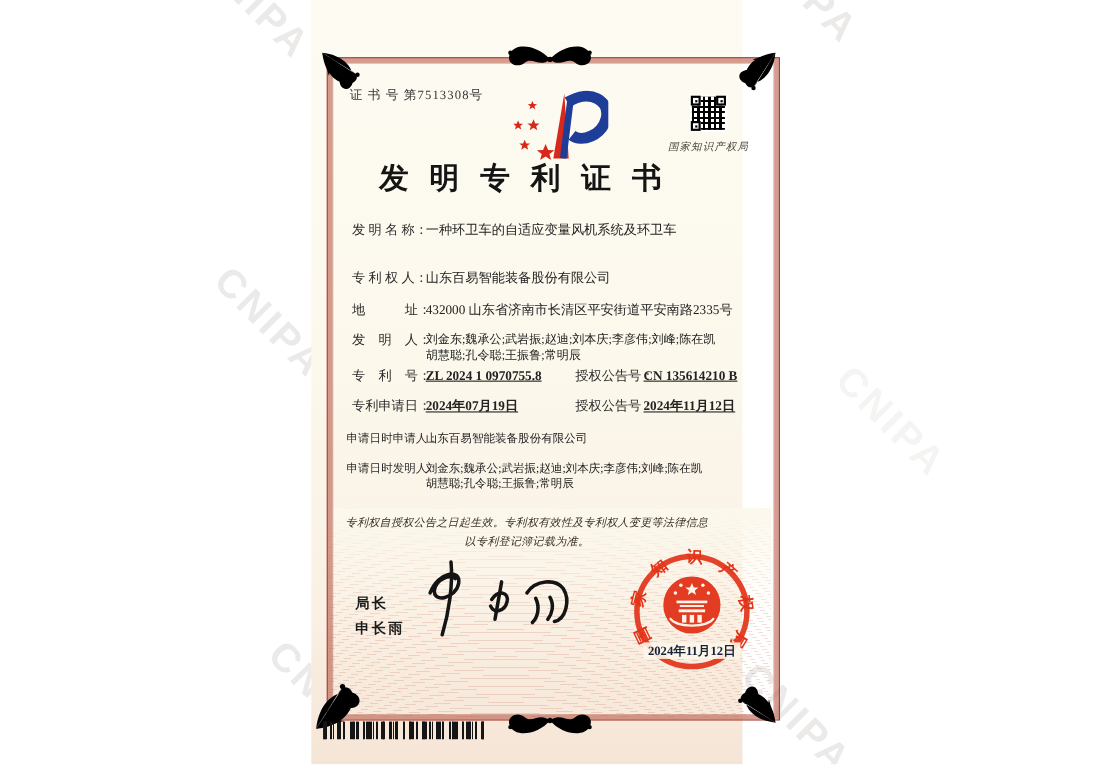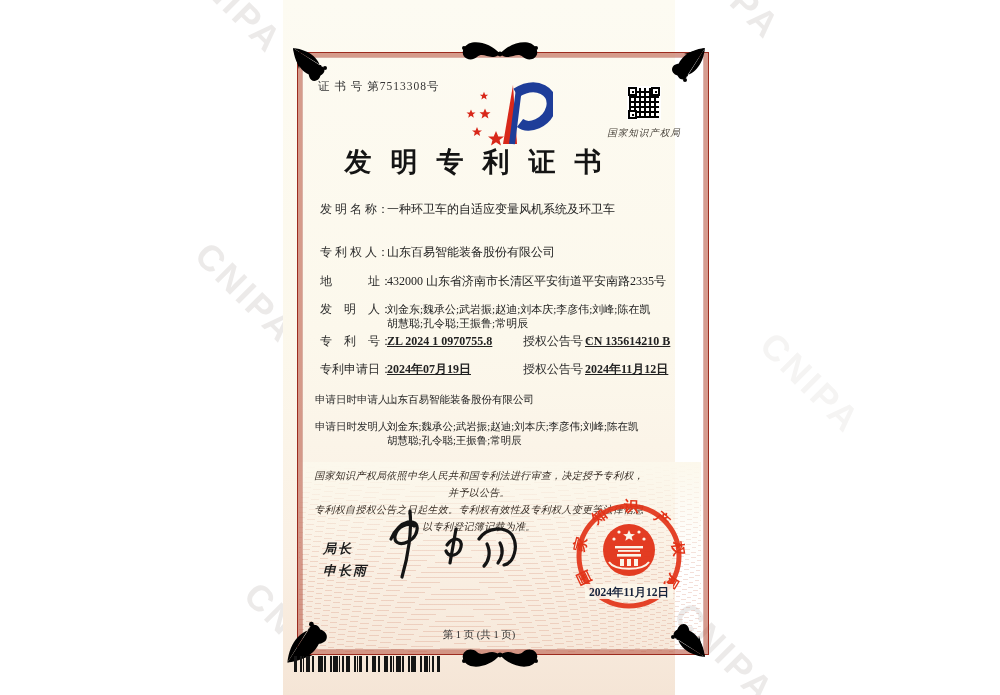--- a/index.html
+++ b/index.html
@@ -43,21 +43,21 @@
   .lab2{position:absolute;left:240px;white-space:nowrap;color:#2c2c2c;}
   .val2{position:absolute;left:302px;white-space:nowrap;color:#222;}
   .v-bold{font-weight:bold;text-decoration:underline;}
   .row--small{font-size:10.5px;line-height:13.5px;}
   .row--small .lab{left:32px;width:72px;}
   .names{font-size:11px;line-height:14px;}
   
   .decl{position:absolute;left:28px;right:28px;top:467px;text-align:center;
         font-size:10px;line-height:17px;font-style:italic;color:#3a3028;letter-spacing:.3px;}
   
-  .comm{position:absolute;left:40px;font-size:13px;font-weight:600;letter-spacing:2px;color:#1c1c1c;font-style:italic;}
+  .comm{position:absolute;left:40px;font-size:13px;font-weight:600;letter-spacing:2px;color:#1c1c1c;}
   .sig{position:absolute;left:90px;top:503px;}
   .sig path{stroke:#141414;stroke-width:3.2;fill:none;stroke-linecap:round;stroke-linejoin:round;}
   .seal{position:absolute;left:288px;top:498px;}
   .footer{position:absolute;left:0;top:628px;width:100%;text-align:center;font-size:10.5px;color:#2f2f2f;}
   .barcode{position:absolute;left:11px;top:656px;width:148px;height:16px;
      background-image:
        repeating-linear-gradient(90deg,#151515 0 2px,transparent 2px 6px),
        repeating-linear-gradient(90deg,#151515 0 1px,transparent 1px 9px),
        repeating-linear-gradient(90deg,#151515 0 3px,transparent 3px 13px);}
 </style>
@@ -185,21 +185,20 @@
     </div>
     <div class="row row--small" style="top:420px">
       <span class="lab">申请日时发明人：</span>
       <span class="val">
         <div>刘金东;魏承公;武岩振;赵迪;刘本庆;李彦伟;刘峰;陈在凯</div>
         <div>胡慧聪;孔令聪;王振鲁;常明辰</div>
       </span>
     </div>
 
     <div class="decl">
-      <div>国家知识产权局依照中华人民共和国专利法进行审查，决定授予专利权，并予以公告。</div>
       <div>专利权自授权公告之日起生效。专利权有效性及专利权人变更等法律信息以专利登记簿记载为准。</div>
     </div>
 
     <div class="comm" style="top:540px">局长</div>
     <div class="comm" style="top:562px">申长雨</div>
 
     <svg class="sig" width="175" height="82" viewBox="0 0 175 82">
       <path d="M18,36 C26,16 46,14 44,27 C42,41 20,46 22,33 C24,23 36,19 41,23"></path>
       <path d="M37,8 C39,28 35,54 29,74"></path>
       <path d="M74,42 C80,33 90,35 88,44 C86,53 76,55 73,48"></path>
@@ -231,16 +230,15 @@
           <path d="M-20,12 C-14,21 14,21 20,12" fill="none" stroke="#fcf6ea" stroke-width="2"></path>
         </g>
       </g>
       <text font-size="14.5" font-weight="bold" fill="#e23318" font-family="'Liberation Serif',serif">
         <textPath href="#sealarc" textLength="200" lengthAdjust="spacing">国家知识产权局</textPath>
       </text>
       <rect x="14" y="86" width="88" height="15" fill="#fcf6ea" opacity="0.9"></rect>
       <text x="58" y="97.5" text-anchor="middle" font-size="11.5" font-weight="bold" fill="#16223a" font-family="'Liberation Serif',serif">2024年11月12日</text>
     </svg>
 
-    <div class="footer">第 1 页 (共 1 页)</div>
     <div class="barcode"></div>
   </div>
 </div>
 
 </body></html>

